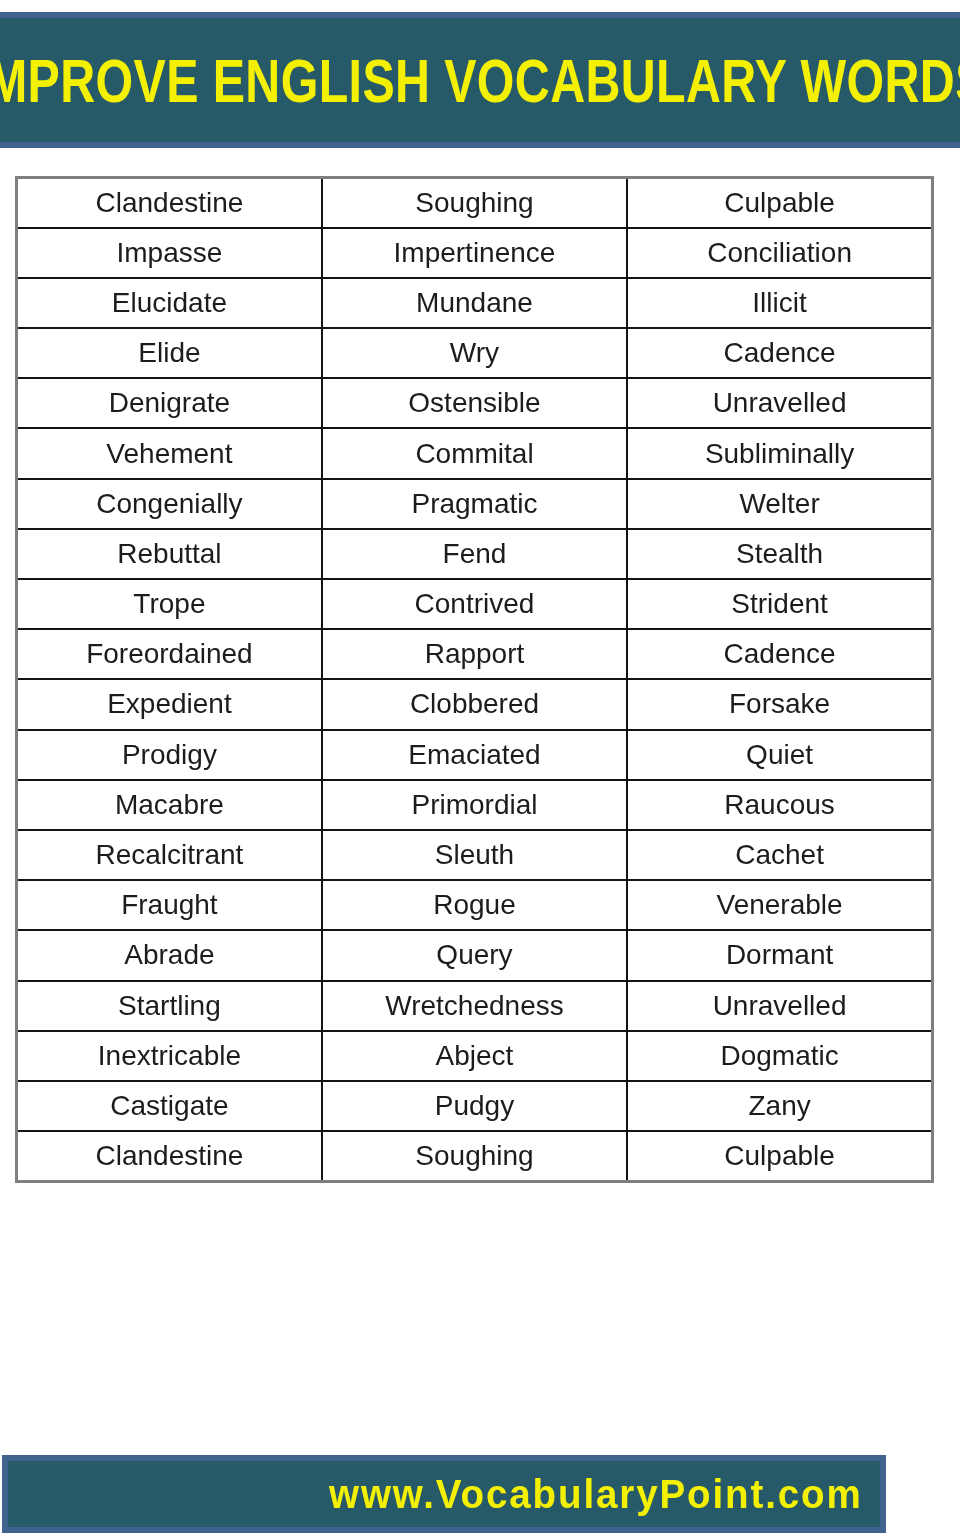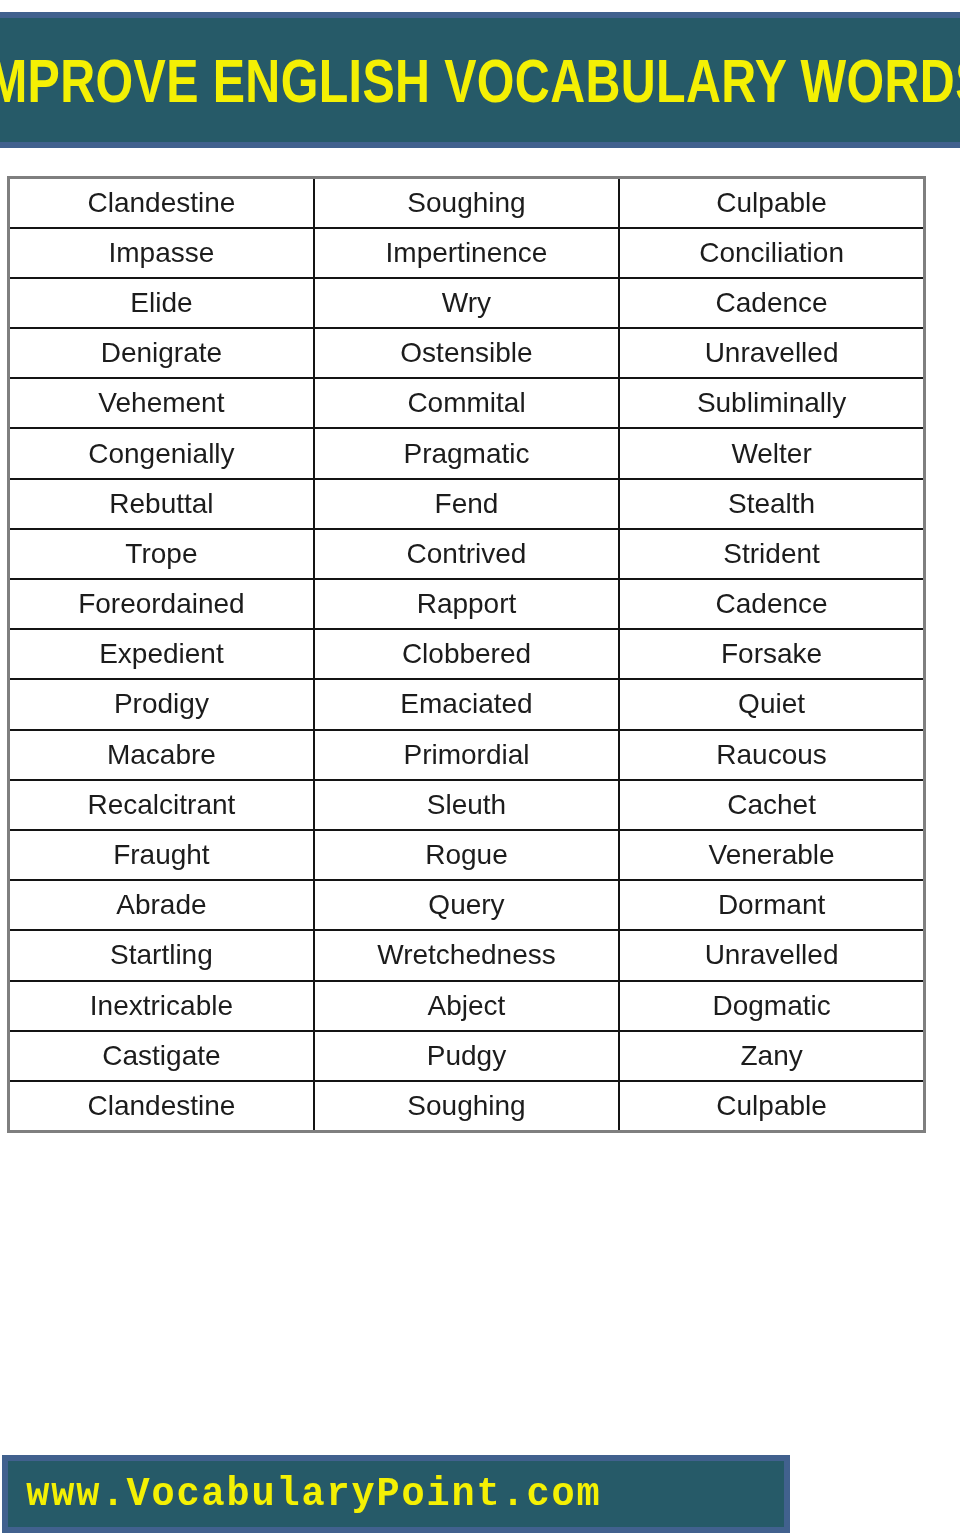--- a/index.html
+++ b/index.html
@@ -39,21 +39,21 @@
     font-size: 62px;
     font-weight: 700;
     white-space: nowrap;
     letter-spacing: 0.5px;
     transform: scaleX(0.78);
     transform-origin: center;
   }
 
   
   .table-wrap {
-    margin: 28px 0 0 7px;
+    margin: 28px 0 0 15px;
     width: 919px;
   }
   table.vocab {
     width: 100%;
     border-collapse: collapse;
     border: 3px solid var(--outer-border);
     table-layout: fixed;
   }
   table.vocab td {
     border: 2px solid var(--inner-border);
@@ -63,29 +63,28 @@
     font-size: 28px;
     color: var(--text);
     font-weight: 400;
   }
 
   
   .footer-band {
     position: absolute;
     left: 2px;
     top: 1455px;
-    width: 788px;
+    width: 884px;
     height: 78px;
     background: var(--teal);
     border: 6px solid var(--border-blue);
     display: flex;
     align-items: center;
-    justify-content: flex-start;
+    justify-content: flex-end;
     overflow: hidden;
-    font-family: Liberation Mono, monospace;
   }
   .footer-url {
     color: var(--yellow);
     font-size: 41px;
     font-weight: 700;
     letter-spacing: 2px;
     white-space: nowrap;
     transform: scaleX(0.94);
     transform-origin: center;
   }
@@ -104,20 +103,25 @@
           <td>Clandestine</td>
           <td>Soughing</td>
           <td>Culpable</td>
         </tr>
         <tr>
           <td>Impasse</td>
           <td>Impertinence</td>
           <td>Conciliation</td>
         </tr>
         <tr>
+          <td>Elucidate</td>
+          <td>Mundane</td>
+          <td>Illicit</td>
+        </tr>
+        <tr>
           <td>Elide</td>
           <td>Wry</td>
           <td>Cadence</td>
         </tr>
         <tr>
           <td>Denigrate</td>
           <td>Ostensible</td>
           <td>Unravelled</td>
         </tr>
         <tr>

